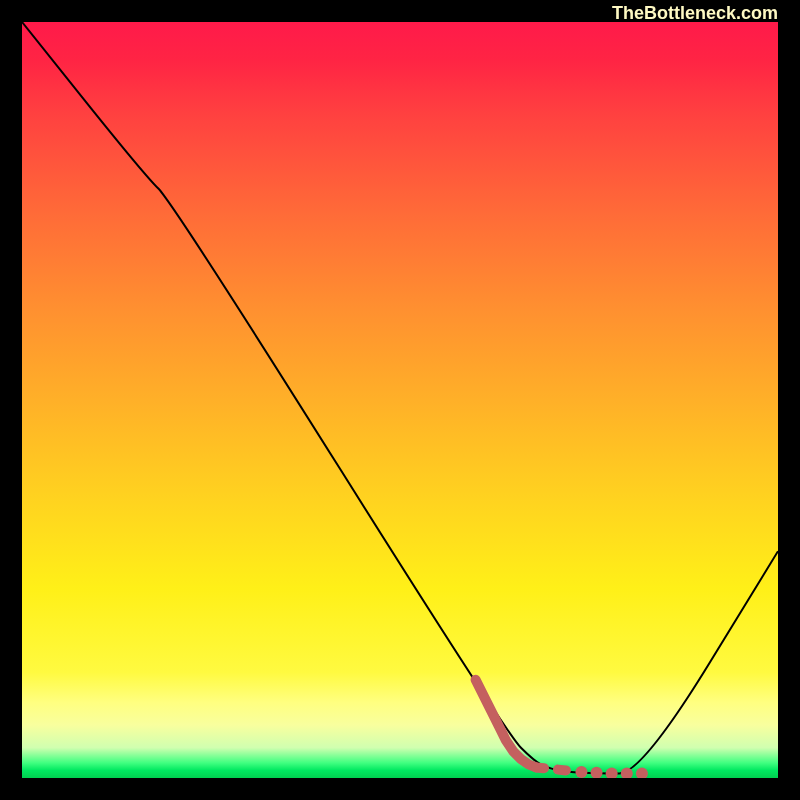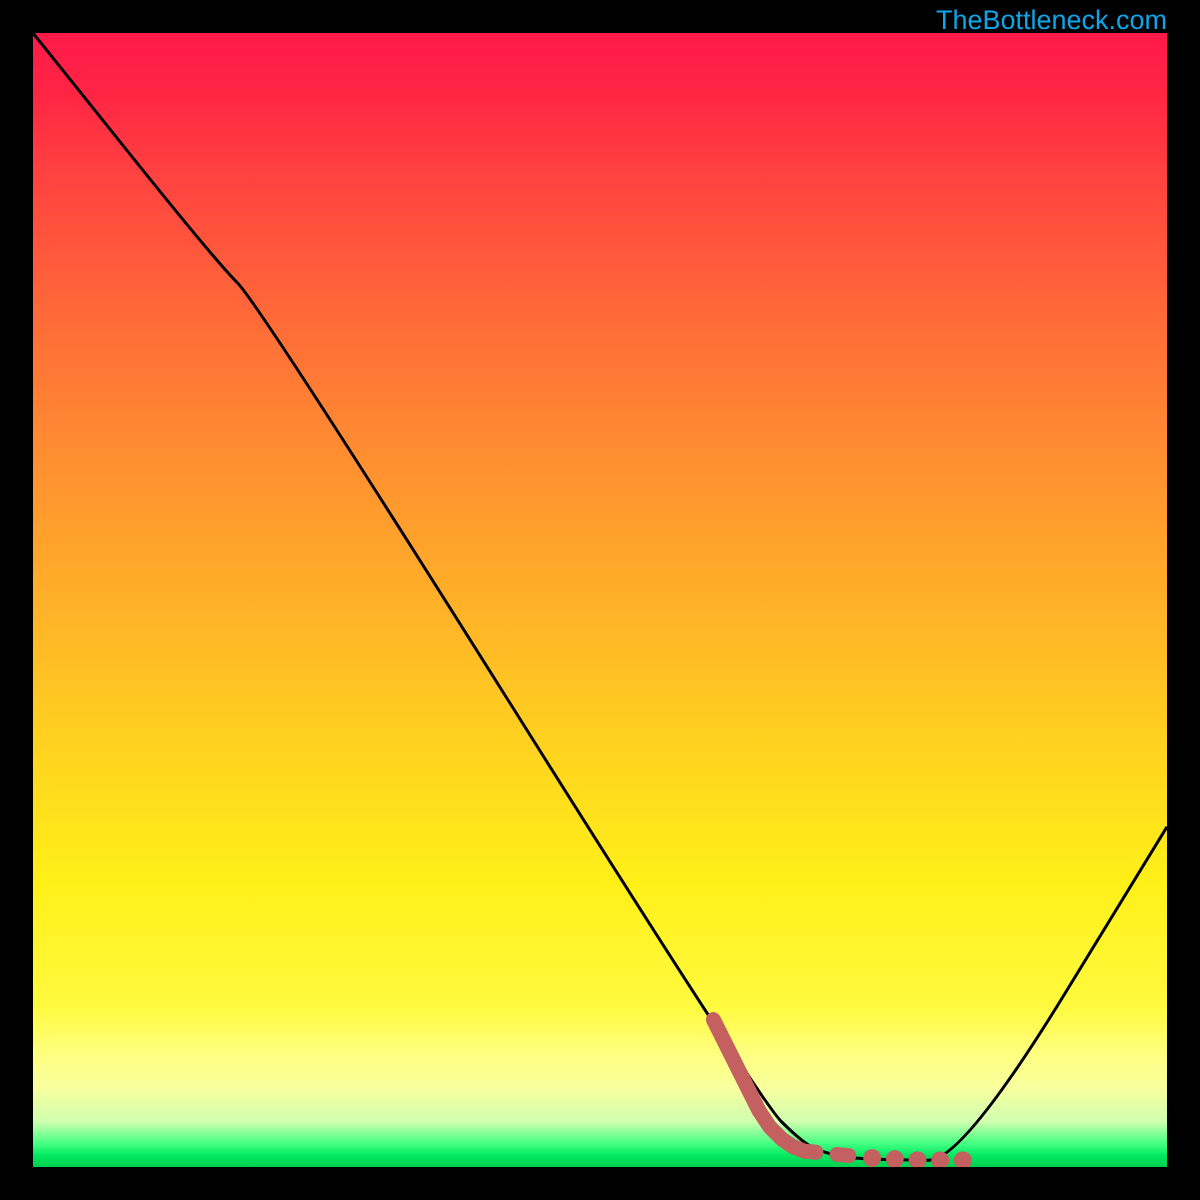--- a/index.html
+++ b/index.html
@@ -47,23 +47,23 @@
       #d0ffb0 96%,
       #40ff80 98%,
       #00e860 99%,
       #00d050 100%
     );
   }
   .attribution {
     position: absolute;
     top: 3px;
     right: 22px;
-    color: #0ea5e9;
+    color: #fef9c3;
     font-size: 18px;
-    font-weight: 400;
+    font-weight: 700;
     z-index: 10;
   }
   svg.curves {
     position: absolute;
     left: 0;
     top: 0;
     width: 100%;
     height: 100%;
     z-index: 5;
   }

